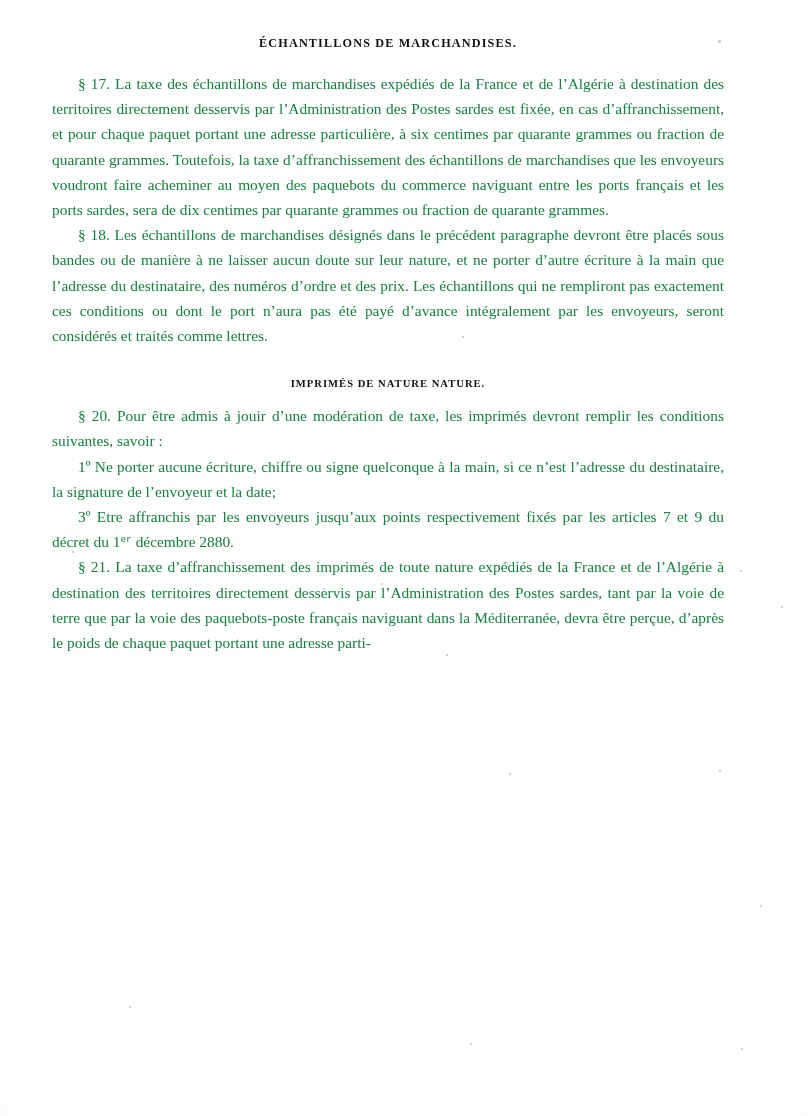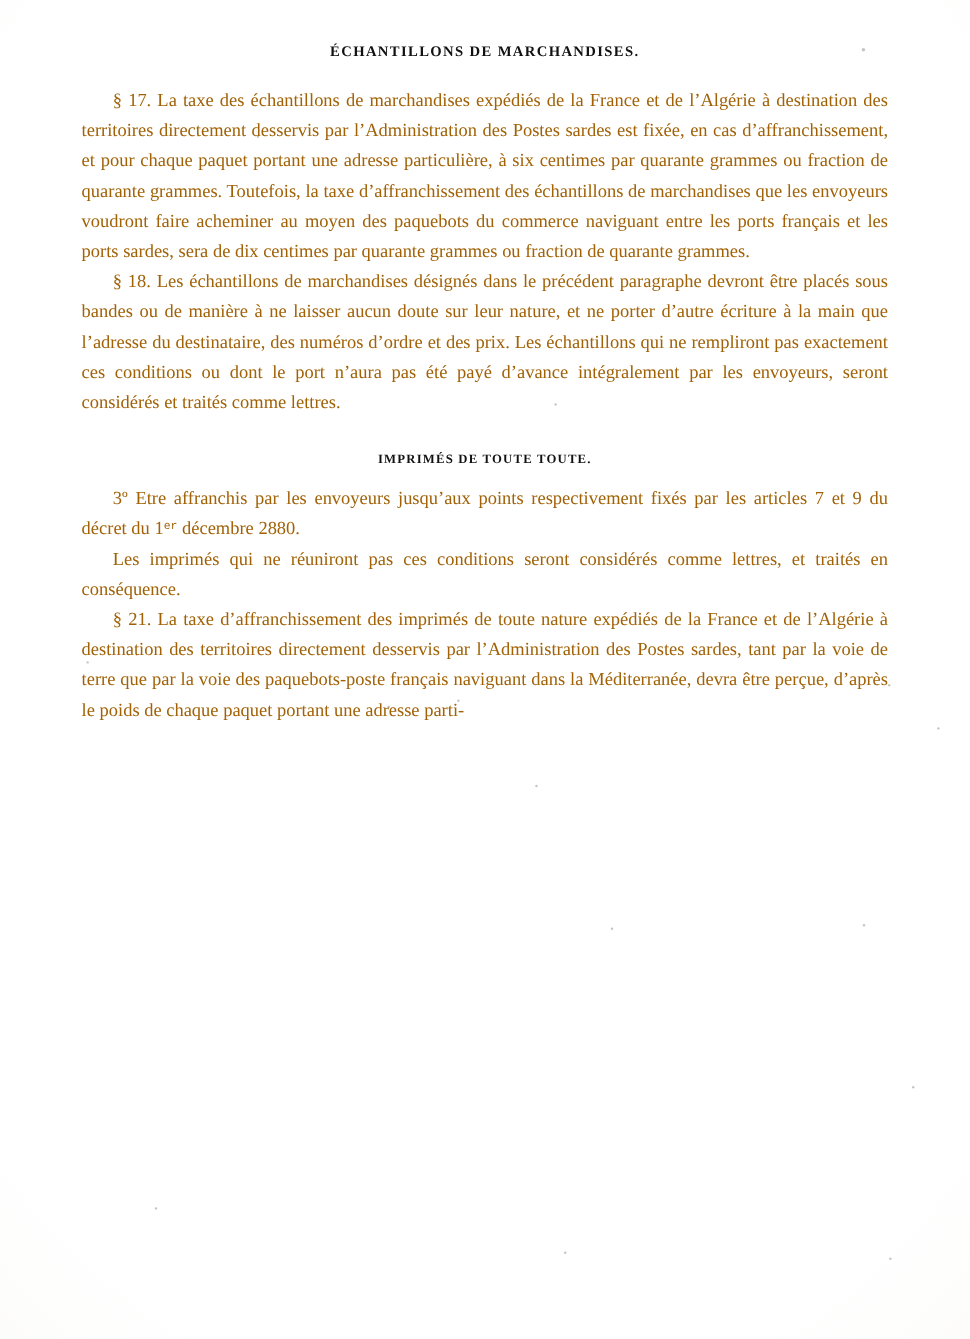--- a/index.html
+++ b/index.html
@@ -25,21 +25,21 @@
   }
   .speck {
     position: absolute;
     background: #9a968d;
     border-radius: 50%;
     opacity: .55;
     pointer-events: none;
   }
   .content {
     position: absolute;
-    left: 68px;
+    left: 52px;
     top: 0;
     width: 672px;
   }
   .running-head {
     text-align: center;
     font-size: 12.2px;
     font-weight: bold;
     letter-spacing: 1.15px;
     margin-top: 36px;
     margin-bottom: 0;
@@ -54,21 +54,21 @@
     margin: 30px 0 14px 0;
     color: #111;
   }
   p.para {
     margin: 0 0 0 0;
     font-size: 15.4px;
     line-height: 25.2px;
     text-align: justify;
     text-justify: inter-word;
     text-indent: 26px;
-    color: #a16207;
+    color: #15803d;
     -webkit-font-smoothing: none;
   }
   p.para.first {
     margin-top: 20px;
   }
   p.para + p.para {
     margin-top: 0px;
   }
   p.para.gap {
     margin-top: 13px;
@@ -106,24 +106,25 @@
 
 <div class="content">
 
   <div class="running-head">ÉCHANTILLONS DE MARCHANDISES.</div>
 
   <p class="para first">§ 17. La taxe des échantillons de marchandises expédiés de la France et de l’Algérie à destination des territoires directement desservis par l’Administration des Postes sardes est fixée, en cas d’affranchissement, et pour chaque paquet portant une adresse particulière, à six centimes par quarante grammes ou fraction de quarante grammes. Toutefois, la taxe d’affranchissement des échantillons de marchandises que les envoyeurs voudront faire acheminer au moyen des paquebots du commerce naviguant entre les ports français et les ports sardes, sera de dix centimes par quarante grammes ou fraction de quarante grammes.</p>
 
   <p class="para gap">§ 18. Les échantillons de marchandises désignés dans le précédent paragraphe devront être placés sous bandes ou de manière à ne laisser aucun doute sur leur nature, et ne porter d’autre écriture à la main que l’adresse du destinataire, des numéros d’ordre et des prix. Les échantillons qui ne rempliront pas exactement ces conditions ou dont le port n’aura pas été payé d’avance intégralement par les envoyeurs, seront considérés et traités comme lettres.</p>
 
 
-  <div class="section-head">IMPRIMÉS DE TOUTE TOUTE.</div>
+  <div class="section-head">IMPRIMÉS DE NATURE NATURE.</div>
 
+  <p class="para">§ 20. Pour être admis à jouir d’une modération de taxe, les imprimés devront remplir les conditions suivantes, savoir :</p>
 
+  <p class="para item">1º Ne porter aucune écriture, chiffre ou signe quelconque à la main, si ce n’est l’adresse du destinataire, la signature de l’envoyeur et la date;</p>
 
 
   <p class="para item"><span>3º Etre affranchis par les envoyeurs jusqu’aux points respectivement fixés par les articles 7 et 9 du décret du 1</span><sup class="ord">er</sup><span> décembre 2880.</span></p>
 
-  <p class="para">Les imprimés qui ne réuniront pas ces conditions seront considérés comme lettres, et traités en conséquence.</p>
 
   <p class="para gap">§ 21. La taxe d’affranchissement des imprimés de toute nature expédiés de la France et de l’Algérie à destination des territoires directement desservis par l’Administration des Postes sardes, tant par la voie de terre que par la voie des paquebots-poste français naviguant dans la Méditerranée, devra être perçue, d’après le poids de chaque paquet portant une adresse parti-</p>
 
 </div>
 
 </body></html>

